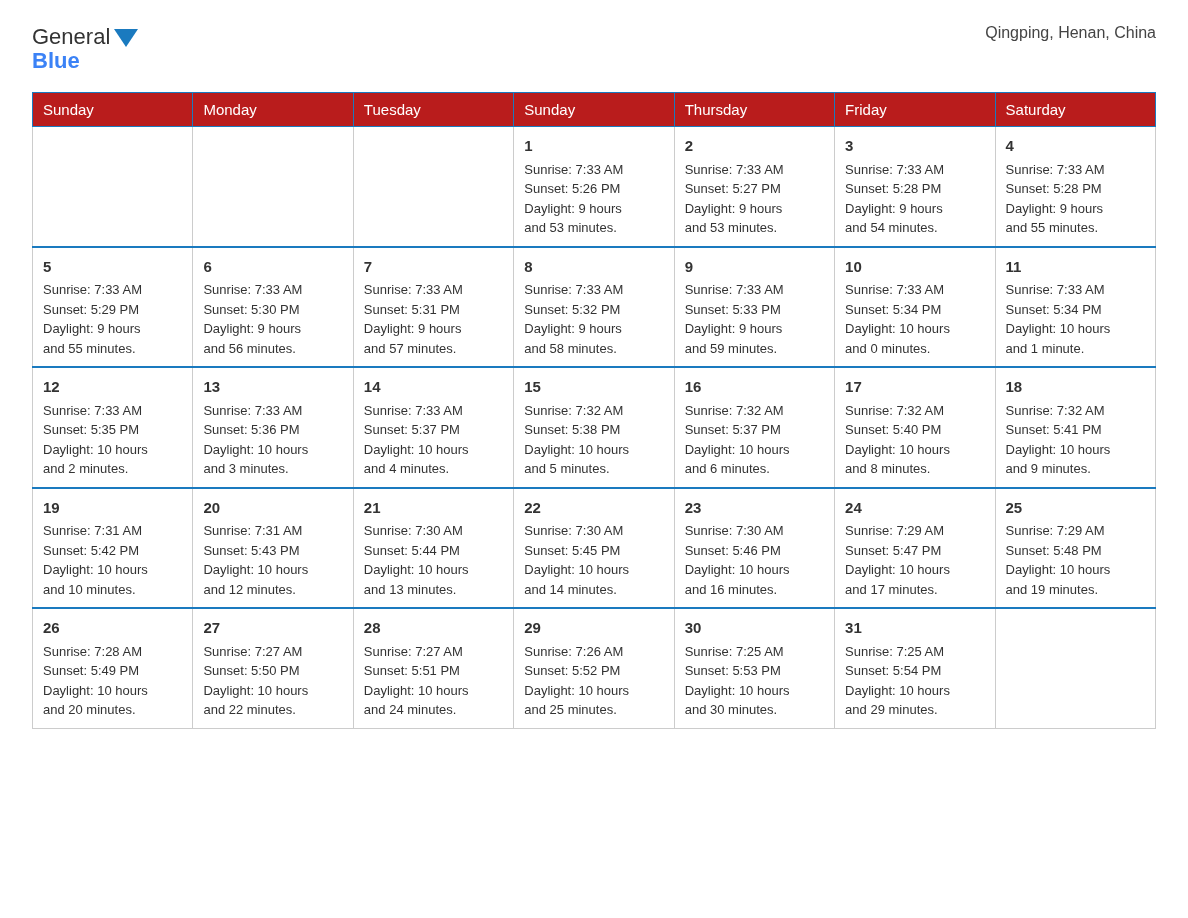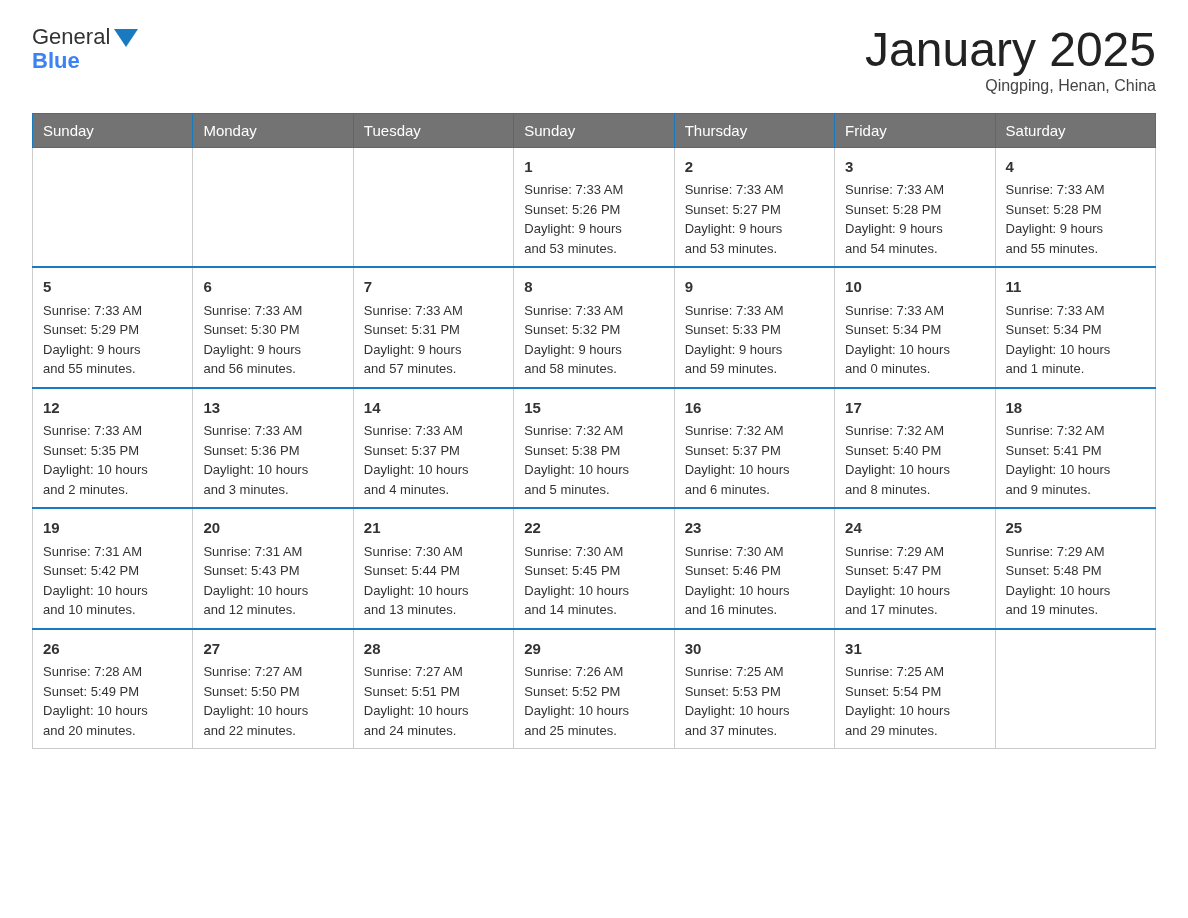--- a/index.html
+++ b/index.html
@@ -57,21 +57,21 @@
     .title-block h2 {
       font-size: 16px;
       font-weight: normal;
       color: #444;
     }
     .calendar {
       width: 100%;
       border-collapse: collapse;
     }
     .calendar thead tr th {
-      background-color: #737373;
+      background-color: #b91c1c;
       color: #fff;
       font-size: 15px;
       font-weight: normal;
       padding: 8px 10px;
       text-align: left;
       border: 1px solid #1a7abf;
     }
     .calendar tbody tr td {
       vertical-align: top;
       padding: 8px 10px;
@@ -102,21 +102,20 @@
 
 <div class="header">
   <div class="logo">
     <div class="logo-top">
       <span class="logo-general">General</span>
       <div class="logo-triangle"></div>
     </div>
     <span class="logo-blue">Blue</span>
   </div>
   <div class="title-block">
-    <h1>January 2025</h1>
     <h2>Qingping, Henan, China</h2>
   </div>
 </div>
 
 <table class="calendar">
   <thead>
     <tr>
     <th>Sunday</th>
         <th>Monday</th>
         <th>Tuesday</th>
@@ -340,21 +339,21 @@
           <div>Sunrise: 7:26 AM</div>
           <div>Sunset: 5:52 PM</div>
           <div>Daylight: 10 hours</div>
           <div>and 25 minutes.</div>
         </td>
         <td>
           <span class="day-num">30</span>
           <div>Sunrise: 7:25 AM</div>
           <div>Sunset: 5:53 PM</div>
           <div>Daylight: 10 hours</div>
-          <div>and 37 minutes.</div>
+          <div>and 30 minutes.</div>
         </td>
         <td>
           <span class="day-num">31</span>
           <div>Sunrise: 7:25 AM</div>
           <div>Sunset: 5:54 PM</div>
           <div>Daylight: 10 hours</div>
           <div>and 29 minutes.</div>
         </td>
         <td class="empty"></td>
       </tr>

